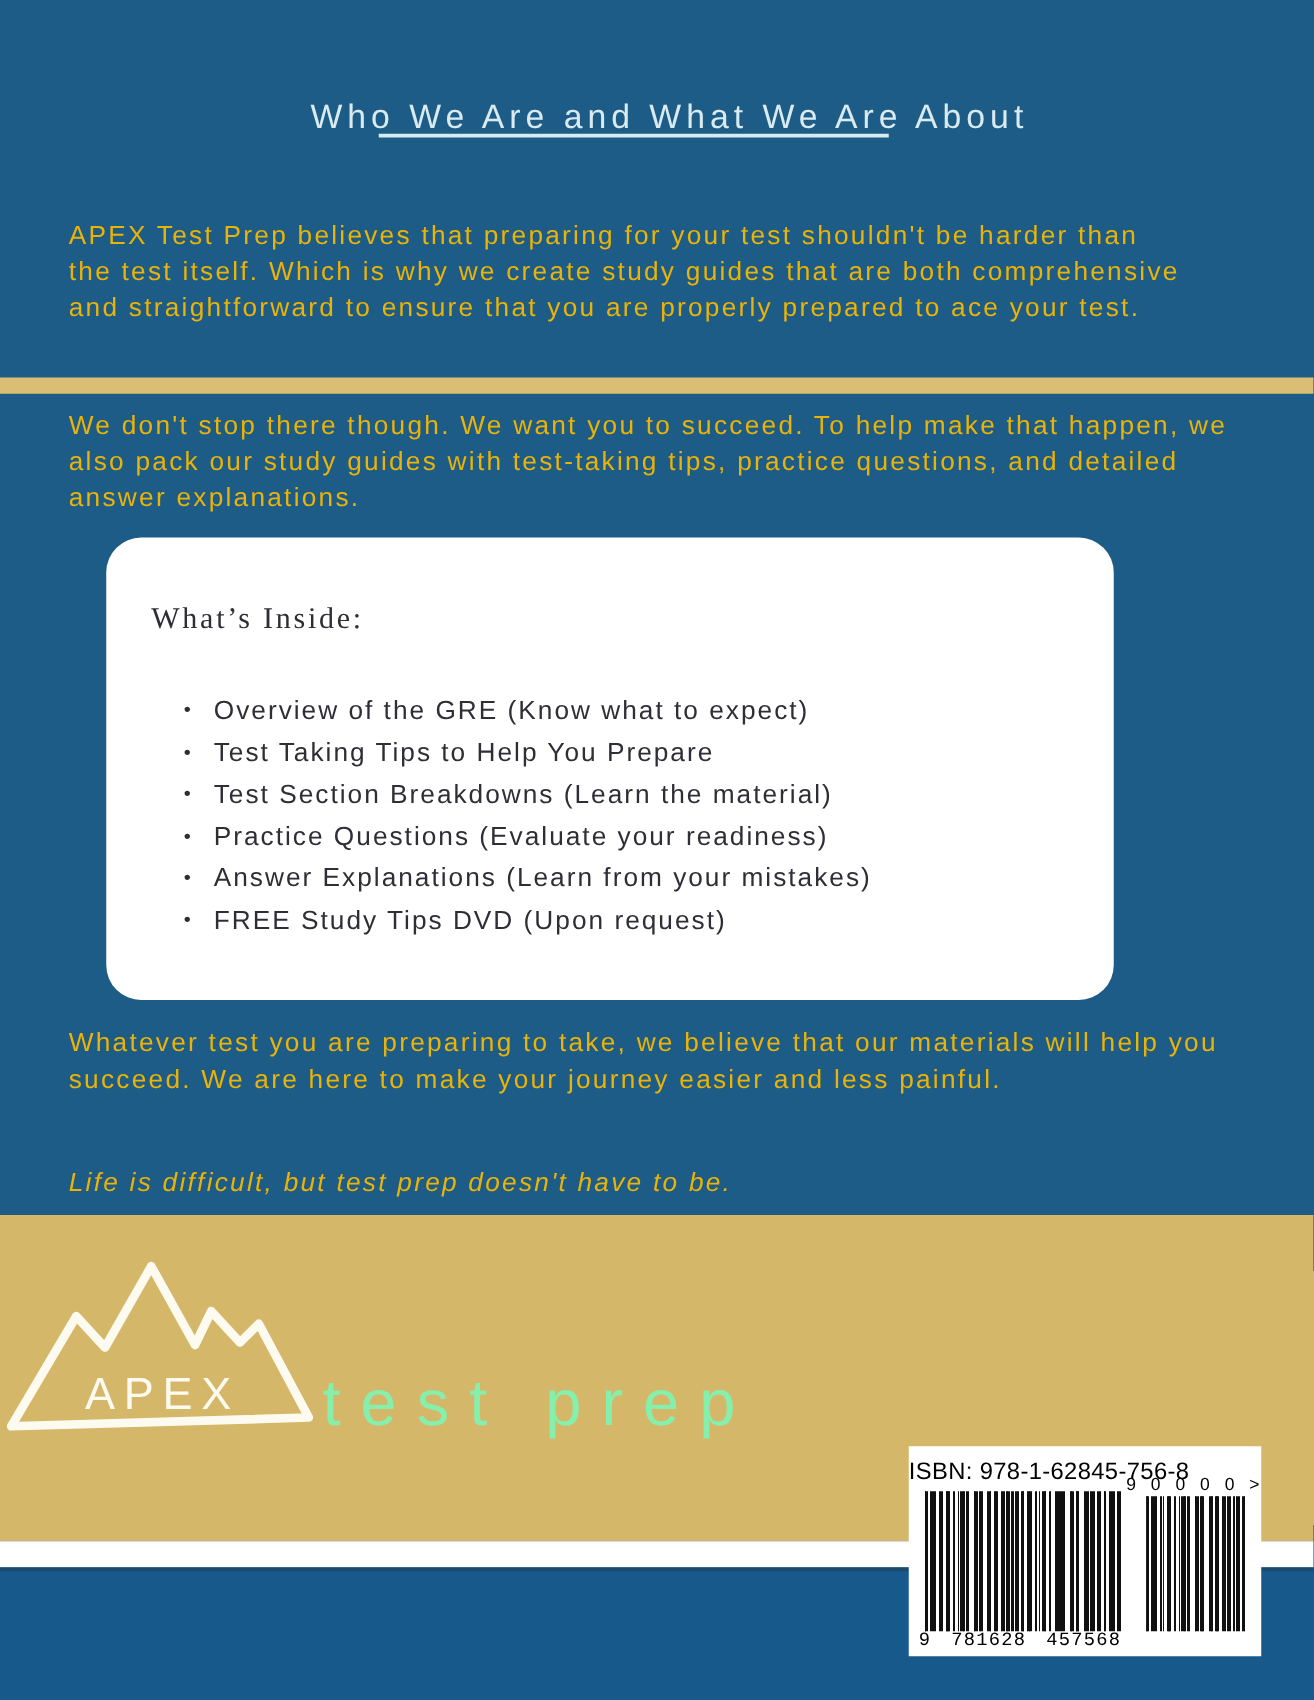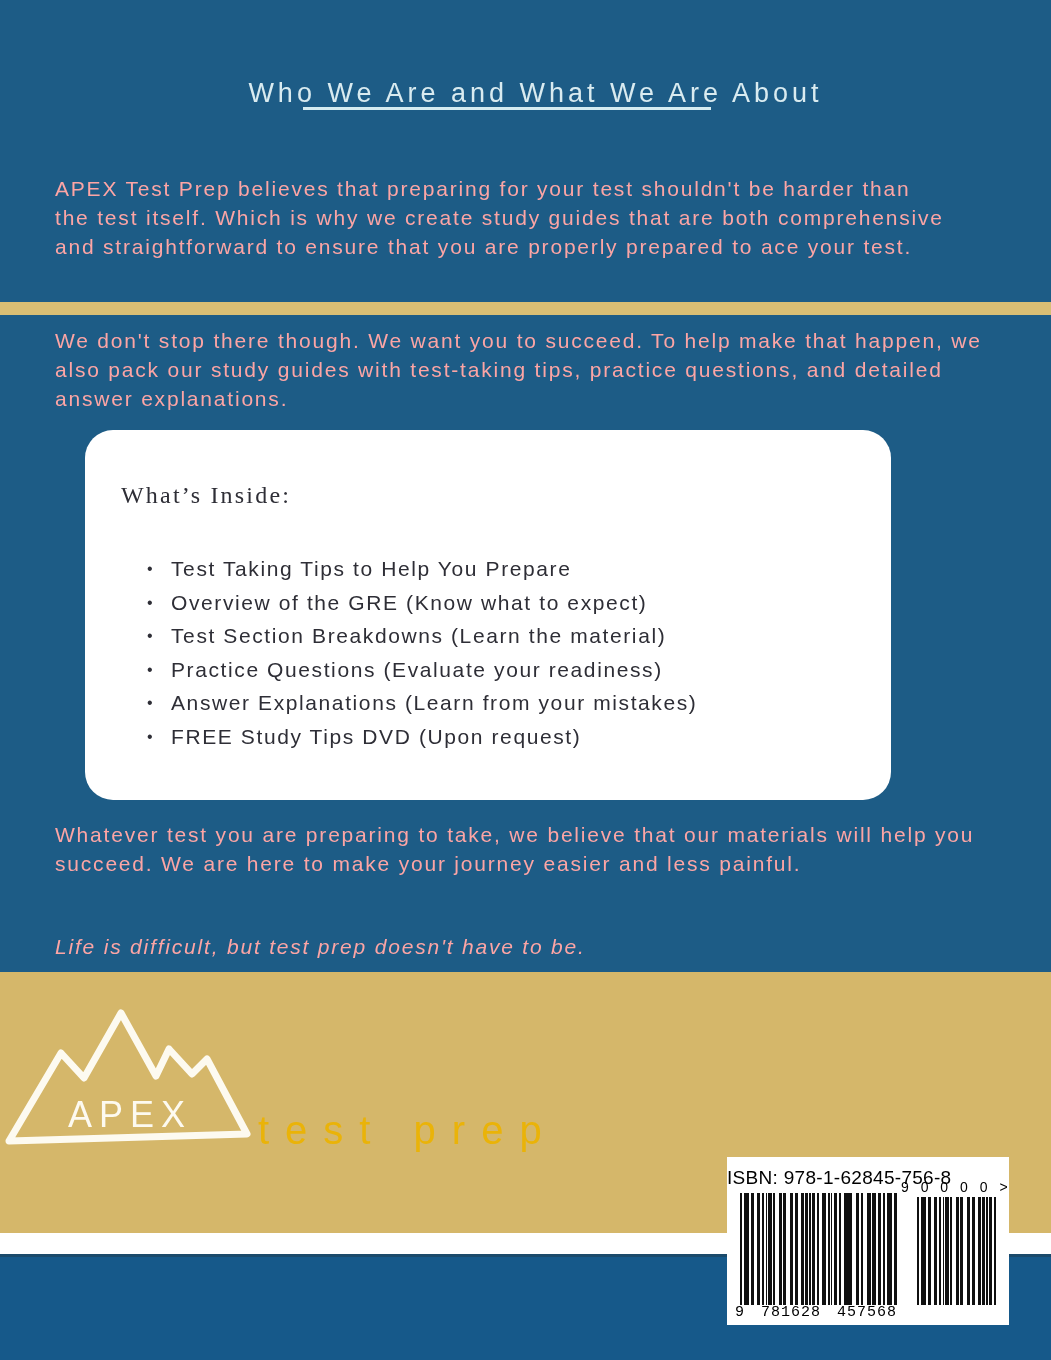--- a/index.html
+++ b/index.html
@@ -23,21 +23,21 @@
   .title-underline {
     position:absolute; top:107px; left:303px;
     width:408px; height:3px;
     background:#d5ecf1;
   }
 
   
   .para {
     position:absolute;
     margin:0;
-    color:#fca5a5;
+    color:#eab308;
     font-size:21px;
     line-height:29px;
     letter-spacing:1.8px;
   }
   .p1 { top:174px; left:55px; width:895px; }
   .p2 { top:326px; left:55px; width:950px; }
   .p3 { top:820px; left:55px; width:920px; }
   .p4 { top:932px; left:55px; width:920px;font-style:italic; }
 
   .gold-bar {
@@ -85,24 +85,24 @@
     width:100%; height:261px;
     background:#d5b76a;
   }
   .logo-wrap {
     position:absolute; top:1003px; left:0; width:100%;
     display:flex; align-items:flex-end;
   }
   .mountain-svg { width:258px; height:150px; display:block; }
   .logo-sub {
     margin-top:0px;
-    font-size:40px;
+    font-size:52px;
     letter-spacing:16px;
     margin-right:-16px;
-    color:#eab308;
+    color:#86efac;
   }
 
   .white-strip {
     position:absolute; top:1233px; left:0;
     width:100%; height:21px;
     background:#ffffff;
   }
   .bottom-strip {
     position:absolute; top:1254px; left:0;
     width:100%; height:106px;
@@ -163,22 +163,22 @@
 
   <p class="para p1">APEX Test Prep believes that preparing for your test shouldn't be harder than the test itself. Which is why we create study guides that are both comprehensive and straightforward to ensure that you are properly prepared to ace your test.</p>
 
   <div class="gold-bar"></div>
 
   <p class="para p2">We don't stop there though. We want you to succeed. To help make that happen, we also pack our study guides with test-taking tips, practice questions, and detailed answer explanations.</p>
 
   <div class="inside-box">
     <div class="inside-heading">What’s Inside:</div>
     <ul class="inside-list">
+      <li>Overview of the GRE (Know what to expect)</li>
       <li>Test Taking Tips to Help You Prepare</li>
-      <li>Overview of the GRE (Know what to expect)</li>
       <li>Test Section Breakdowns (Learn the material)</li>
       <li>Practice Questions (Evaluate your readiness)</li>
       <li>Answer Explanations (Learn from your mistakes)</li>
       <li>FREE Study Tips DVD (Upon request)</li>
     </ul>
   </div>
 
   <p class="para p3">Whatever test you are preparing to take, we believe that our materials will help you succeed. We are here to make your journey easier and less painful.</p>
   <p class="para p4">Life is difficult, but test prep doesn't have to be.</p>
 

